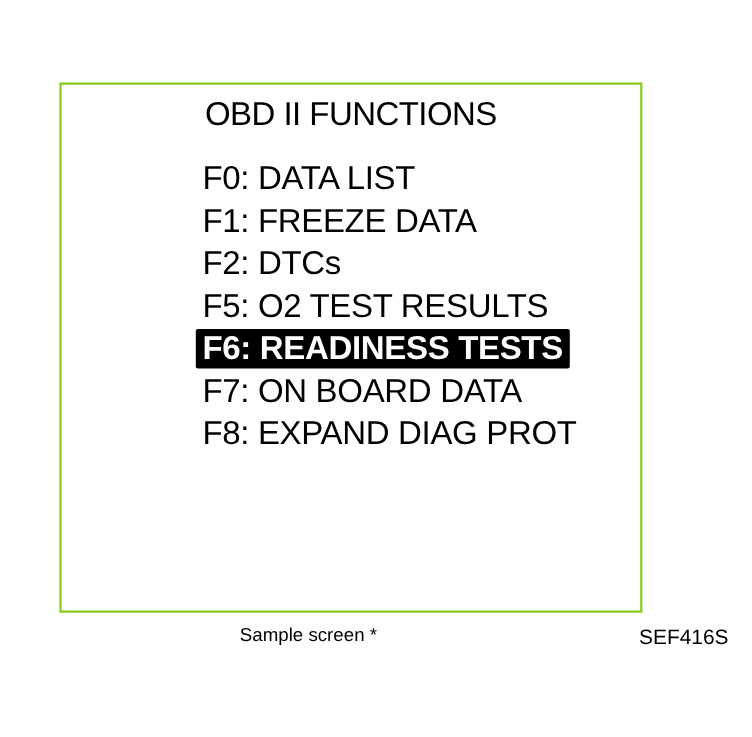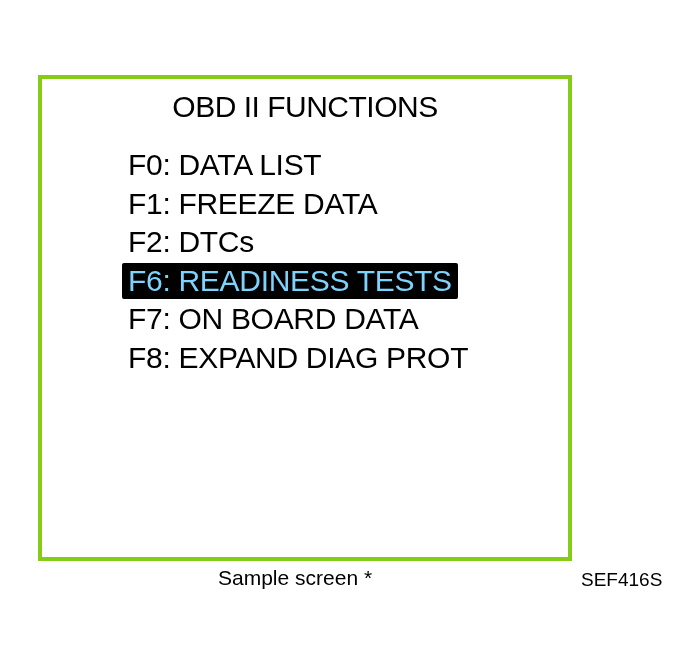--- a/index.html
+++ b/index.html
@@ -1,38 +1,39 @@
 <!DOCTYPE html>
 <html><head>
 <meta charset="utf-8">
 <style>
   html, body { margin:0; padding:0; background:#ffffff; }
   body { width:684px; height:670px; position:relative; overflow:hidden;
          font-family:"Liberation Sans", sans-serif; color:#000; }
-  .screen { position:absolute; left:38px; top:75px; width:526px; height:478px;
-            border:4px solid #84cc16; background:#fff; }
+  .screen { position:absolute; left:54px; top:75px; width:526px; height:478px;
+            border:2px solid #84cc16; background:#fff; }
   .title { position:absolute; left:0; right:0; top:10px; text-align:center;
            font-size:30px; letter-spacing:-0.5px; line-height:36px; }
   .menu { position:absolute; left:86px; top:68px; margin:0; padding:0; list-style:none; }
   .menu li { height:38.6px; line-height:36px; font-size:30px; letter-spacing:-0.3px;
-             white-space:nowrap; box-sizing:border-box; }
+             white-space:nowrap; box-sizing:border-box;margin-left:42px; }
   .menu li span { display:inline-block; padding:0 6px 0 6px; margin-left:-6px; line-height:36px; }
-  .menu li.selected span { background:#000; color:#7dd3fc; border-radius:2px; }
-  .caption { position:absolute; left:218px; top:563px; font-size:21px; line-height:30px; }
+  .menu li.selected span { background:#000; color:#ffffff; border-radius:2px;font-weight:bold; }
+  .caption { position:absolute; left:218px; top:563px; font-size:17px; line-height:30px; }
   .code { position:absolute; left:561px; top:569px; font-size:19px; line-height:22px;margin-left:20px; }
 </style>
 </head>
 <body>
 
 <div class="screen">
   <div class="title">OBD II FUNCTIONS</div>
   <ul class="menu">
     <li><span>F0: DATA LIST</span></li>
     <li><span>F1: FREEZE DATA</span></li>
     <li><span>F2: DTCs</span></li>
+    <li><span>F5: O2 TEST RESULTS</span></li>
     <li class="selected"><span>F6: READINESS TESTS</span></li>
     <li><span>F7: ON BOARD DATA</span></li>
     <li><span>F8: EXPAND DIAG PROT</span></li>
   </ul>
 </div>
 
 <div class="caption">Sample screen *</div>
 <div class="code">SEF416S</div>
 
 </body></html>

